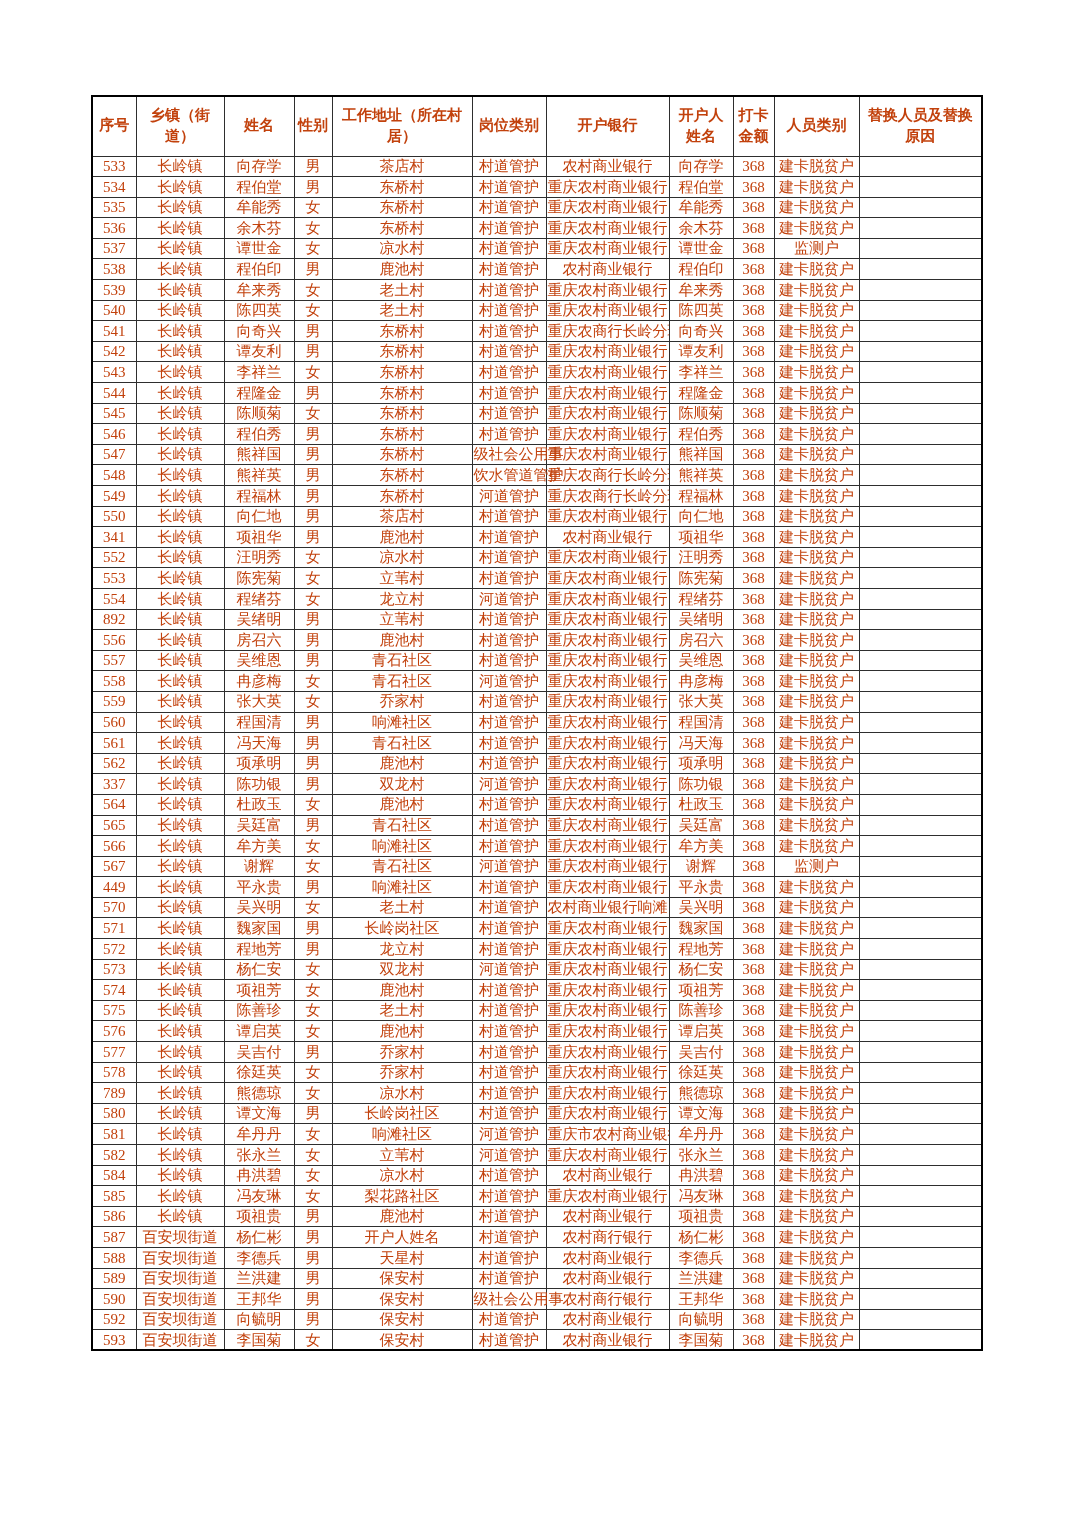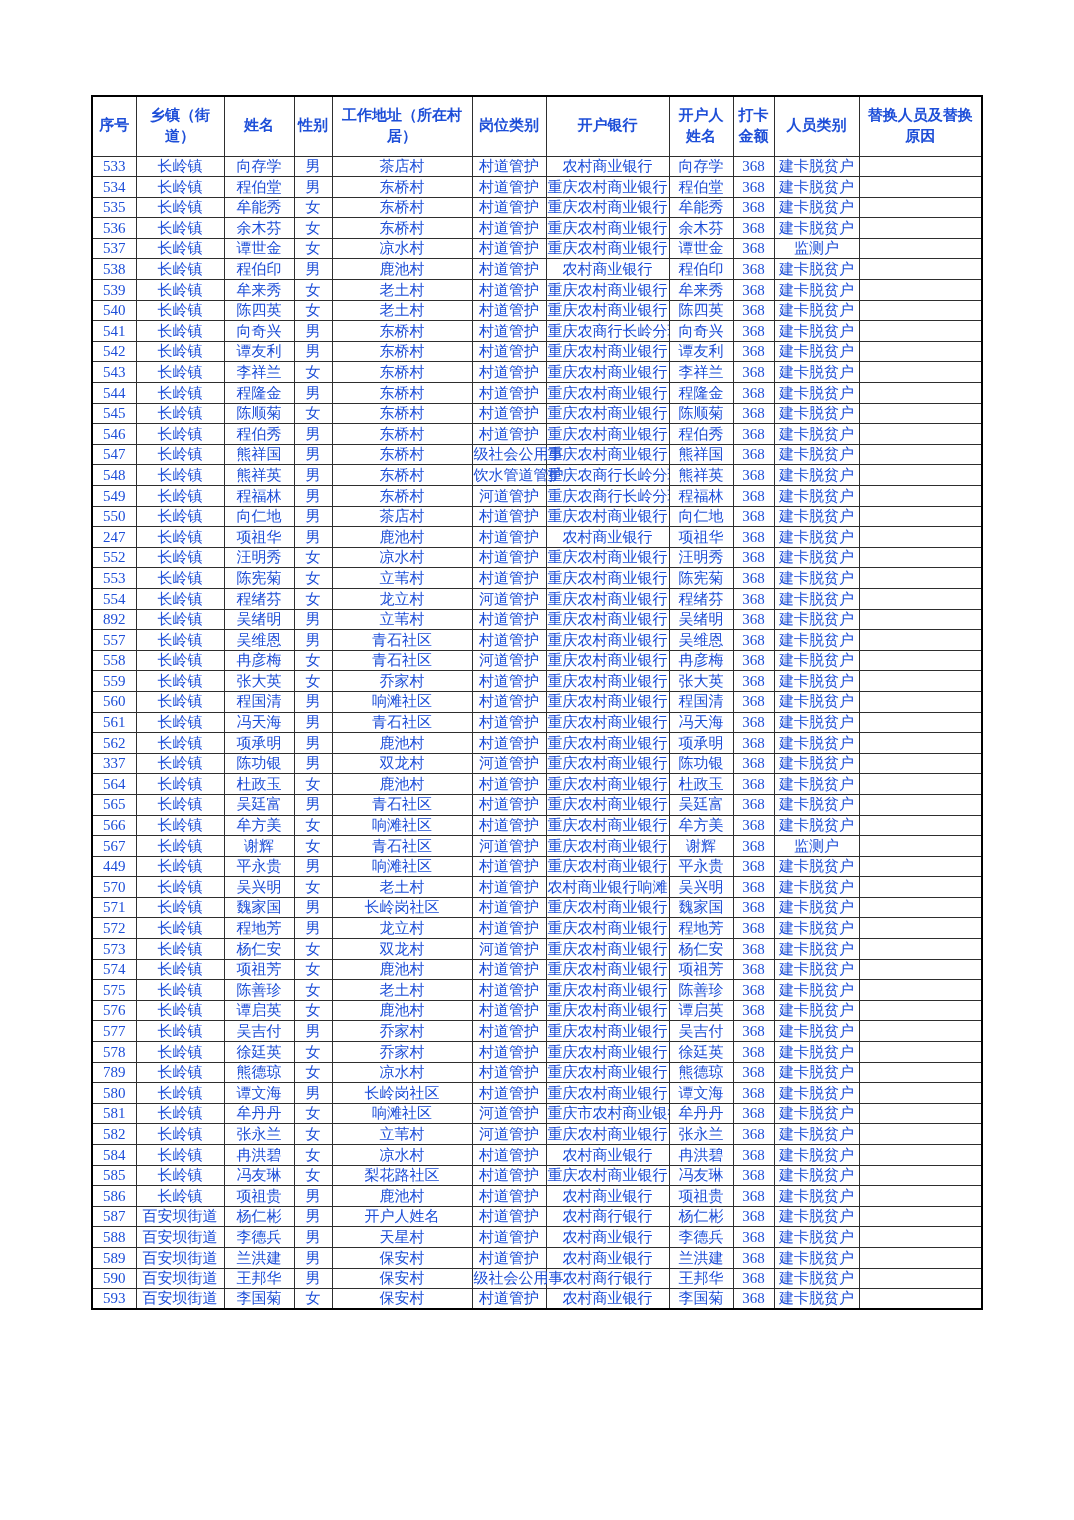--- a/index.html
+++ b/index.html
@@ -5,21 +5,21 @@
   html, body { margin: 0; padding: 0; }
   body { background: #e8e8e8; }
   .page {
     position: relative;
     width: 1074px;
     height: 1520px;
     background: #ffffff;
     margin: 0 auto;
     overflow: hidden;
     font-family: "Liberation Serif", "DejaVu Serif", serif;
-    color: #1d4ed8;
+    color: #c2410c;
   }
   table.roster {
     position: absolute;
     left: 91px;
     top: 95px;
     width: 890px;
     border-collapse: collapse;
     table-layout: fixed;
     border: 2px solid #000000;
   }
@@ -322,21 +322,21 @@
           <td>男</td>
           <td>茶店村</td>
           <td>村道管护</td>
           <td>重庆农村商业银行</td>
           <td>向仁地</td>
           <td>368</td>
           <td>建卡脱贫户</td>
           <td></td>
         </tr>
         <tr>
-          <td>247</td>
+          <td>341</td>
           <td>长岭镇</td>
           <td>项祖华</td>
           <td>男</td>
           <td>鹿池村</td>
           <td>村道管护</td>
           <td>农村商业银行</td>
           <td>项祖华</td>
           <td>368</td>
           <td>建卡脱贫户</td>
           <td></td>
@@ -382,20 +382,33 @@
         </tr>
         <tr>
           <td>892</td>
           <td>长岭镇</td>
           <td>吴绪明</td>
           <td>男</td>
           <td>立苇村</td>
           <td>村道管护</td>
           <td>重庆农村商业银行</td>
           <td>吴绪明</td>
+          <td>368</td>
+          <td>建卡脱贫户</td>
+          <td></td>
+        </tr>
+        <tr>
+          <td>556</td>
+          <td>长岭镇</td>
+          <td>房召六</td>
+          <td>男</td>
+          <td>鹿池村</td>
+          <td>村道管护</td>
+          <td>重庆农村商业银行</td>
+          <td>房召六</td>
           <td>368</td>
           <td>建卡脱贫户</td>
           <td></td>
         </tr>
         <tr>
           <td>557</td>
           <td>长岭镇</td>
           <td>吴维恩</td>
           <td>男</td>
           <td>青石社区</td>
@@ -798,20 +811,33 @@
         </tr>
         <tr>
           <td>590</td>
           <td>百安坝街道</td>
           <td>王邦华</td>
           <td>男</td>
           <td>保安村</td>
           <td class="spill">级社会公用事</td>
           <td>农村商行银行</td>
           <td>王邦华</td>
+          <td>368</td>
+          <td>建卡脱贫户</td>
+          <td></td>
+        </tr>
+        <tr>
+          <td>592</td>
+          <td>百安坝街道</td>
+          <td>向毓明</td>
+          <td>男</td>
+          <td>保安村</td>
+          <td>村道管护</td>
+          <td>农村商业银行</td>
+          <td>向毓明</td>
           <td>368</td>
           <td>建卡脱贫户</td>
           <td></td>
         </tr>
         <tr>
           <td>593</td>
           <td>百安坝街道</td>
           <td>李国菊</td>
           <td>女</td>
           <td>保安村</td>

